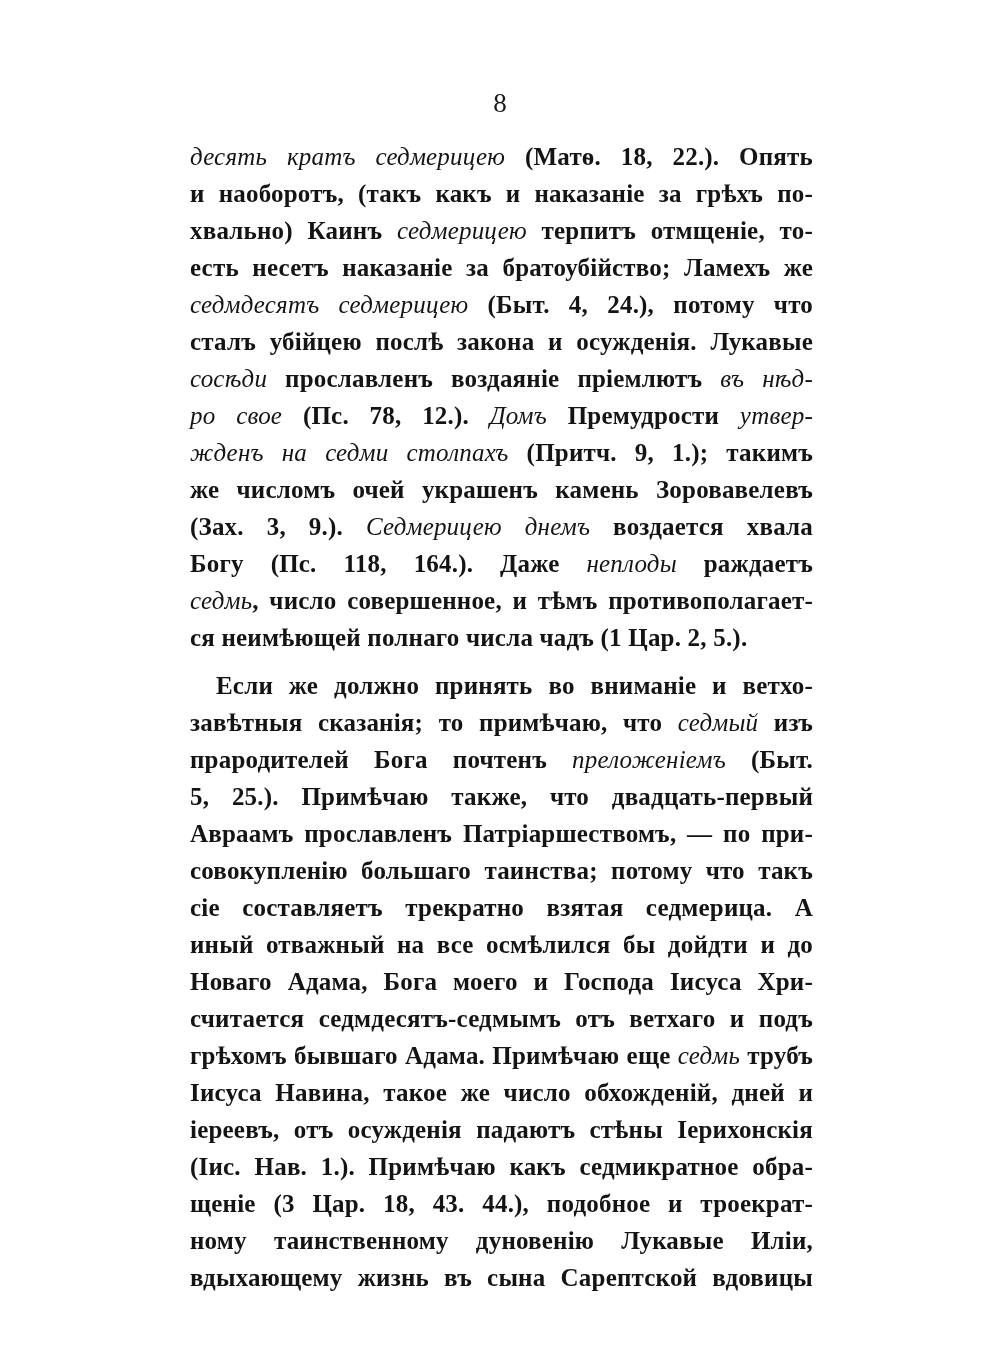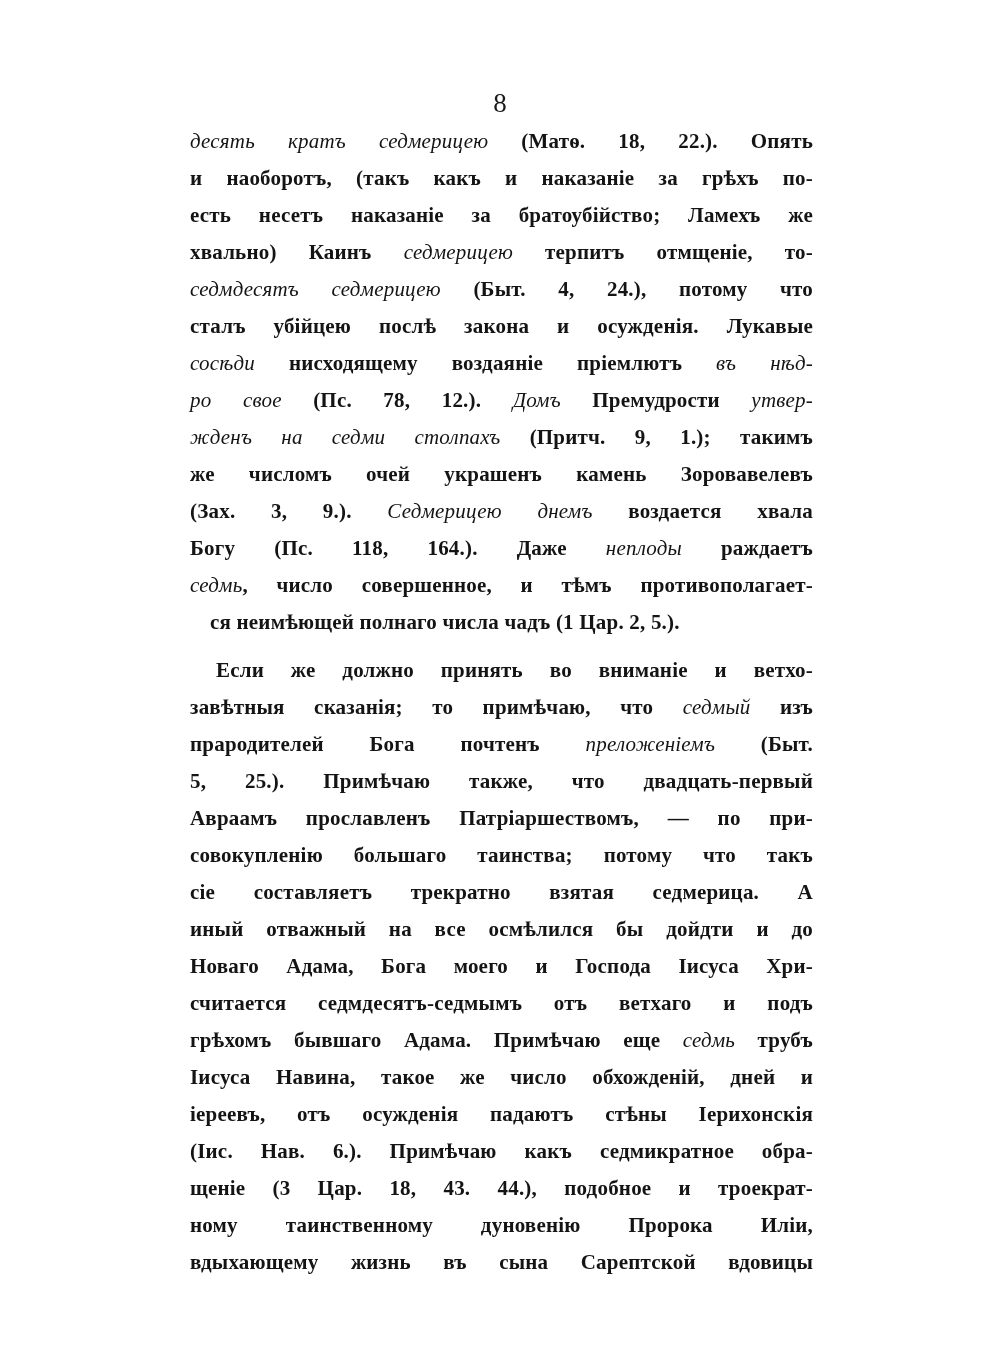--- a/index.html
+++ b/index.html
@@ -4,50 +4,50 @@
 <style>
   html, body { margin: 0; padding: 0; background: #ffffff; }
   body { width: 1000px; height: 1365px; position: relative; overflow: hidden; }
   .page-number {
     position: absolute; left: 0; width: 1000px; top: 88px;
     text-align: center;
     font-family: "Liberation Serif", "DejaVu Serif", serif;
     font-size: 27px; color: #1a1a1a;
   }
   .text-block {
-    position: absolute; left: 190px; top: 123px; width: 623px;
+    position: absolute; left: 190px; top: 138px; width: 623px;
     font-family: "Liberation Serif", "DejaVu Serif", serif;
-    font-size: 21px; color: #141414;
+    font-size: 25px; color: #141414;
     font-weight: bold;
   }
   .line {
     height: 37px; line-height: 37px;
     white-space: nowrap;
     text-align: justify; text-align-last: justify;
     letter-spacing: 0.2px;
   }
-  .line.last { text-align-last: left; margin-left: 20px; }
+  .line.last { text-align-last: left; }
   .line.indent { padding-left: 26px; }
   .para-gap { height: 11px; }
   .it { font-style: italic; font-weight: normal; }
 </style>
 </head>
 <body>
 
 <div class="page-number">8</div>
 
 <div class="text-block" id="text-block">
     <div>
       <div class="line"><span class="it">десять кратъ седмерицею</span><span> (Матѳ. 18, 22.). Опять</span></div>
       <div class="line"><span>и наоборотъ, (такъ какъ и наказаніе за грѣхъ по-</span></div>
+      <div class="line"><span>хвально) Каинъ </span><span class="it">седмерицею</span><span> терпитъ отмщеніе, то-</span></div>
       <div class="line"><span>есть несетъ наказаніе за братоубійство; Ламехъ же</span></div>
-      <div class="line"><span>хвально) Каинъ </span><span class="it">седмерицею</span><span> терпитъ отмщеніе, то-</span></div>
       <div class="line"><span class="it">седмдесятъ седмерицею</span><span> (Быт. 4, 24.), потому что</span></div>
       <div class="line"><span>сталъ убійцею послѣ закона и осужденія. Лукавые</span></div>
-      <div class="line"><span class="it">сосѣди</span><span> нисходящему воздаяніе пріемлютъ </span><span class="it">въ нѣд-</span></div>
+      <div class="line"><span class="it">сосѣди</span><span> прославленъ воздаяніе пріемлютъ </span><span class="it">въ нѣд-</span></div>
       <div class="line"><span class="it">ро свое</span><span> (Пс. 78, 12.). </span><span class="it">Домъ</span><span> Премудрости </span><span class="it">утвер-</span></div>
       <div class="line"><span class="it">жденъ на седми столпахъ</span><span> (Притч. 9, 1.); такимъ</span></div>
       <div class="line"><span>же числомъ очей украшенъ камень Зоровавелевъ</span></div>
       <div class="line"><span>(Зах. 3, 9.). </span><span class="it">Седмерицею днемъ</span><span> воздается хвала</span></div>
       <div class="line"><span>Богу (Пс. 118, 164.). Даже </span><span class="it">неплоды</span><span> раждаетъ</span></div>
       <div class="line"><span class="it">седмь</span><span>, число совершенное, и тѣмъ противополагает-</span></div>
       <div class="line last"><span>ся неимѣющей полнаго числа чадъ (1 Цар. 2, 5.).</span></div>
     </div>
     <div class="para-gap"></div>
     <div>
@@ -57,18 +57,18 @@
       <div class="line"><span>5, 25.). Примѣчаю также, что двадцать-первый</span></div>
       <div class="line"><span>Авраамъ прославленъ Патріаршествомъ, — по при-</span></div>
       <div class="line"><span>совокупленію большаго таинства; потому что такъ</span></div>
       <div class="line"><span>сіе составляетъ трекратно взятая седмерица. А</span></div>
       <div class="line"><span>иный отважный на все осмѣлился бы дойдти и до</span></div>
       <div class="line"><span>Новаго Адама, Бога моего и Господа Іисуса Хри-</span></div>
       <div class="line"><span>считается седмдесятъ-седмымъ отъ ветхаго и подъ</span></div>
       <div class="line"><span>грѣхомъ бывшаго Адама. Примѣчаю еще </span><span class="it">седмь</span><span> трубъ</span></div>
       <div class="line"><span>Іисуса Навина, такое же число обхожденій, дней и</span></div>
       <div class="line"><span>іереевъ, отъ осужденія падаютъ стѣны Іерихонскія</span></div>
-      <div class="line"><span>(Іис. Нав. 6.). Примѣчаю какъ седмикратное обра-</span></div>
+      <div class="line"><span>(Іис. Нав. 1.). Примѣчаю какъ седмикратное обра-</span></div>
       <div class="line"><span>щеніе (3 Цар. 18, 43. 44.), подобное и троекрат-</span></div>
-      <div class="line"><span>ному таинственному дуновенію Пророка Иліи,</span></div>
+      <div class="line"><span>ному таинственному дуновенію Лукавые Иліи,</span></div>
       <div class="line"><span>вдыхающему жизнь въ сына Сарептской вдовицы</span></div>
     </div>
   </div>
 
 </body></html>

